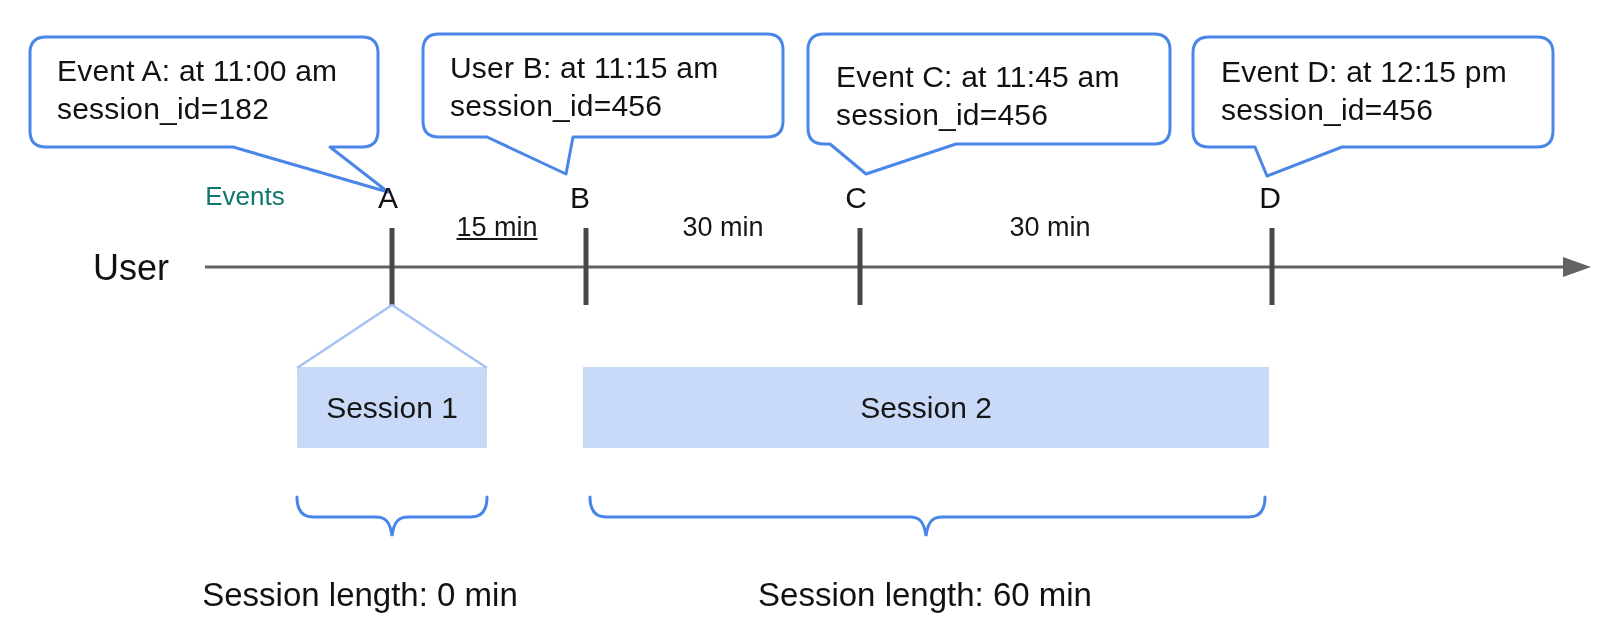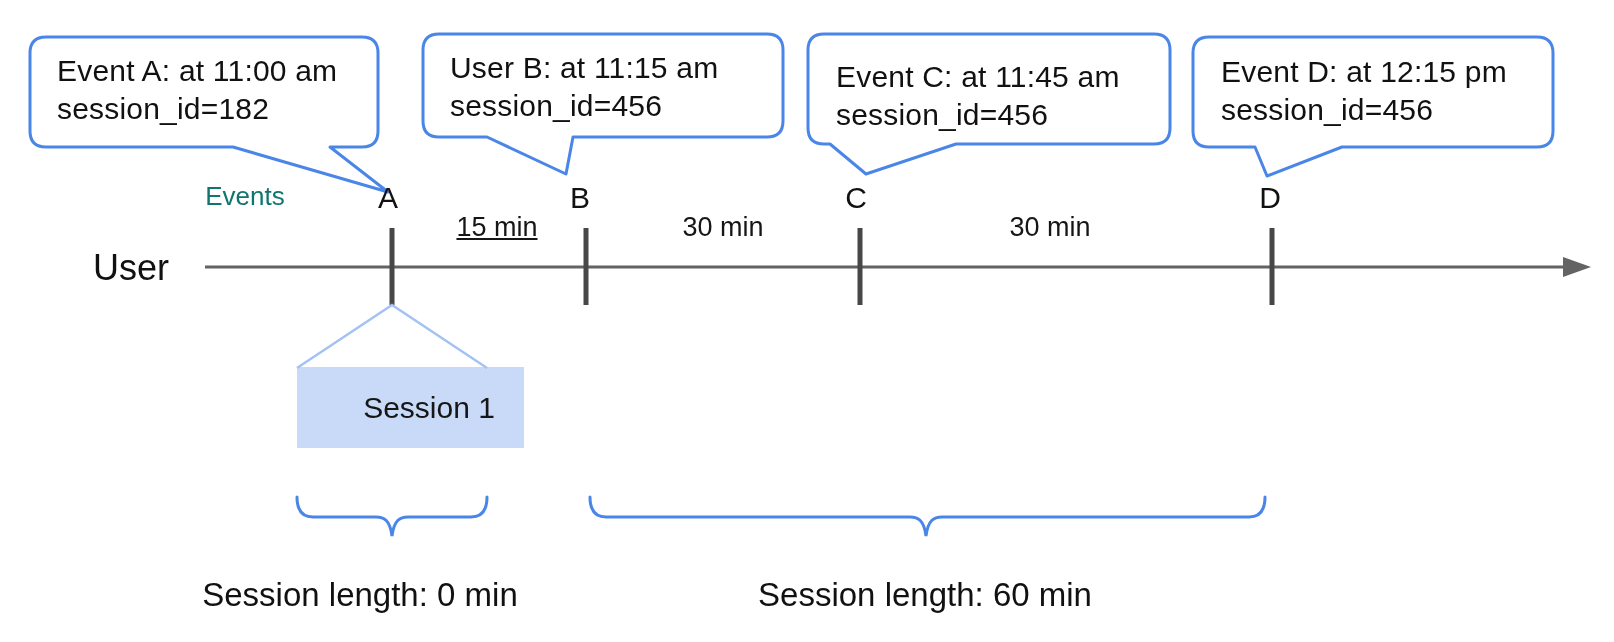--- a/index.html
+++ b/index.html
@@ -19,22 +19,25 @@
     position:absolute;background:#c9daf8;display:flex;align-items:center;justify-content:center;
     font-size:30px;color:#161616;
   }
   .length-label{font-size:33px;width:420px;text-align:center;color:#111;}
 </style>
 </head>
 <body>
 
 <div id="canvas">
 
-  <div class="session-bar" style="left:297px;top:367px;width:190px;height:81px;padding-left:37px;">
+  <div class="session-bar" style="left:297px;top:367px;width:190px;height:81px;">
     <span>Session 1</span>
+  </div>
+  <div class="session-bar" style="left:583px;top:367px;width:686px;height:81px;">
+    <span>Session 2</span>
   </div>
 
   <svg class="layer" width="1614" height="642" viewBox="0 0 1614 642">
 
     <line x1="205" y1="267" x2="1566" y2="267" stroke="#636363" stroke-width="3"></line>
     <polygon points="1563,257 1591,267 1563,277" fill="#636363"></polygon>
 
     <line x1="392" y1="228" x2="392" y2="305" stroke="#474747" stroke-width="5"></line>
     <line x1="586" y1="228" x2="586" y2="305" stroke="#474747" stroke-width="5"></line>
     <line x1="860" y1="228" x2="860" y2="305" stroke="#474747" stroke-width="5"></line>

